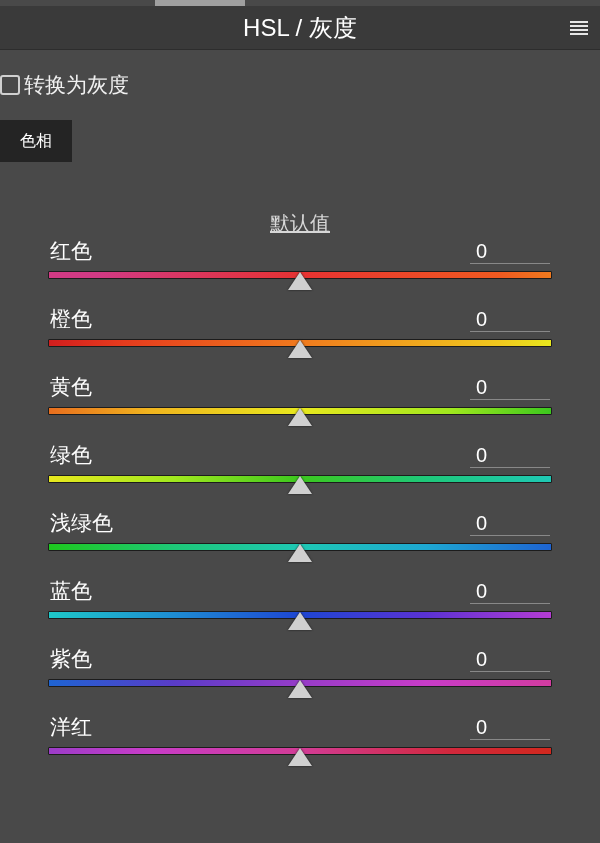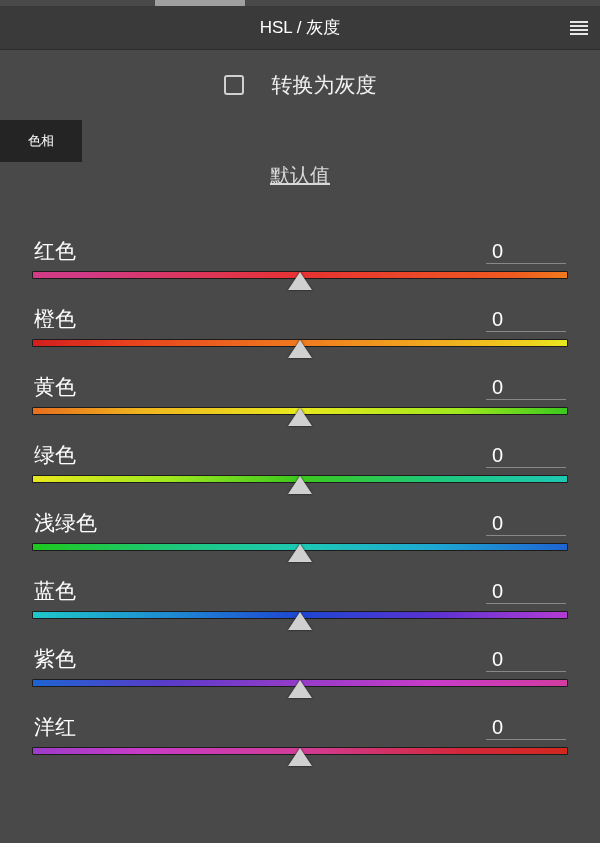--- a/index.html
+++ b/index.html
@@ -28,21 +28,21 @@
   .panel-header {
     display: flex;
     align-items: center;
     justify-content: center;
     height: 44px;
     position: relative;
     background: #3a3a3a;
     border-bottom: 1px solid #2d2d2d;
   }
   .panel-title {
-    font-size: 17px;
+    font-size: 24px;
     color: #ffffff;
   }
   .menu-icon {
     position: absolute;
     right: 12px;
     top: 50%;
     transform: translateY(-50%);
     width: 18px;
     height: 14px;
     display: flex;
@@ -51,63 +51,62 @@
   }
   .menu-icon span {
     height: 2px;
     background: #e6e6e6;
     display: block;
   }
   .grayscale-row {
     height: 70px;
     display: flex;
     align-items: center;
-    justify-content: center;
-    gap: 28px;
+    gap: 4px;
   }
   .checkbox {
     width: 20px;
     height: 20px;
     border: 2px solid #d0d0d0;
     border-radius: 3px;
     background: transparent;
   }
   .grayscale-label {
     font-size: 21px;
     color: #f0f0f0;
   }
   .tabs {
     display: flex;
     height: 42px;
   }
   .tab {
-    padding: 0 28px;
-    font-size: 13px;
+    padding: 0 20px;
+    font-size: 16px;
     display: flex;
     align-items: center;
     color: #e6e6e6;
     background: #3a3a3a;
   }
   .tab.active {
     background: #242424;
     color: #ffffff;
   }
   .default-row {
     height: 75px;
     display: flex;
-    align-items: flex-start;
+    align-items: flex-end;
     justify-content: center;
   }
   .default-link {
     font-size: 20px;
     color: #d8d8d8;
     text-decoration: underline;
   }
   .sliders {
-    padding: 0 32px;
+    padding: 0 48px;
   }
   .slider-block {
     margin-bottom: 6px;
   }
   .slider-head {
     display: flex;
     justify-content: space-between;
     align-items: baseline;
     padding: 0 2px 6px 2px;
   }

